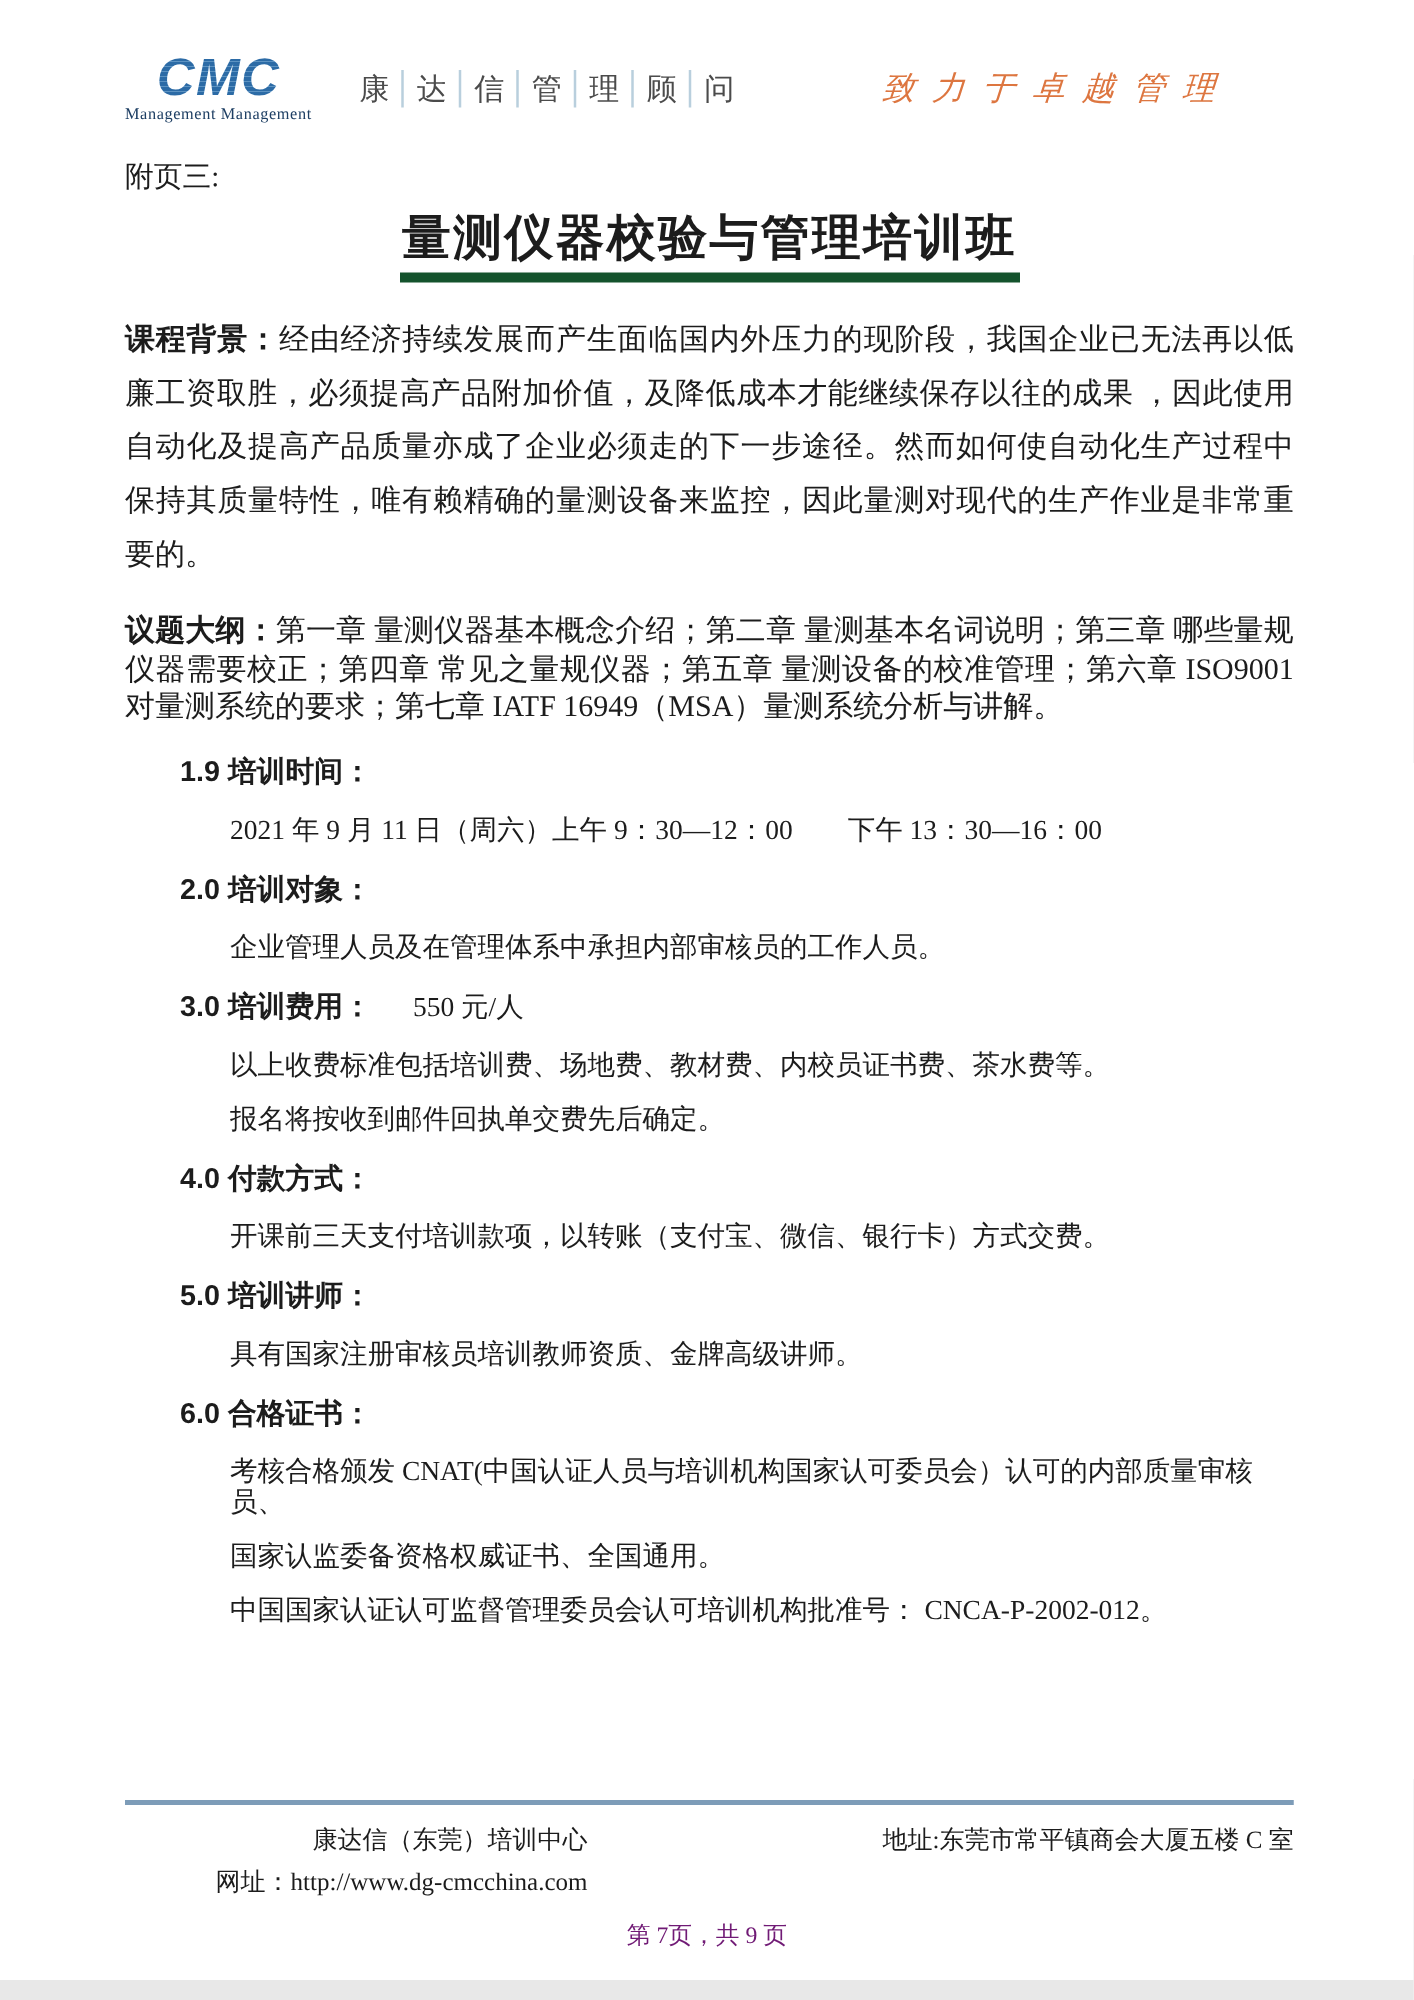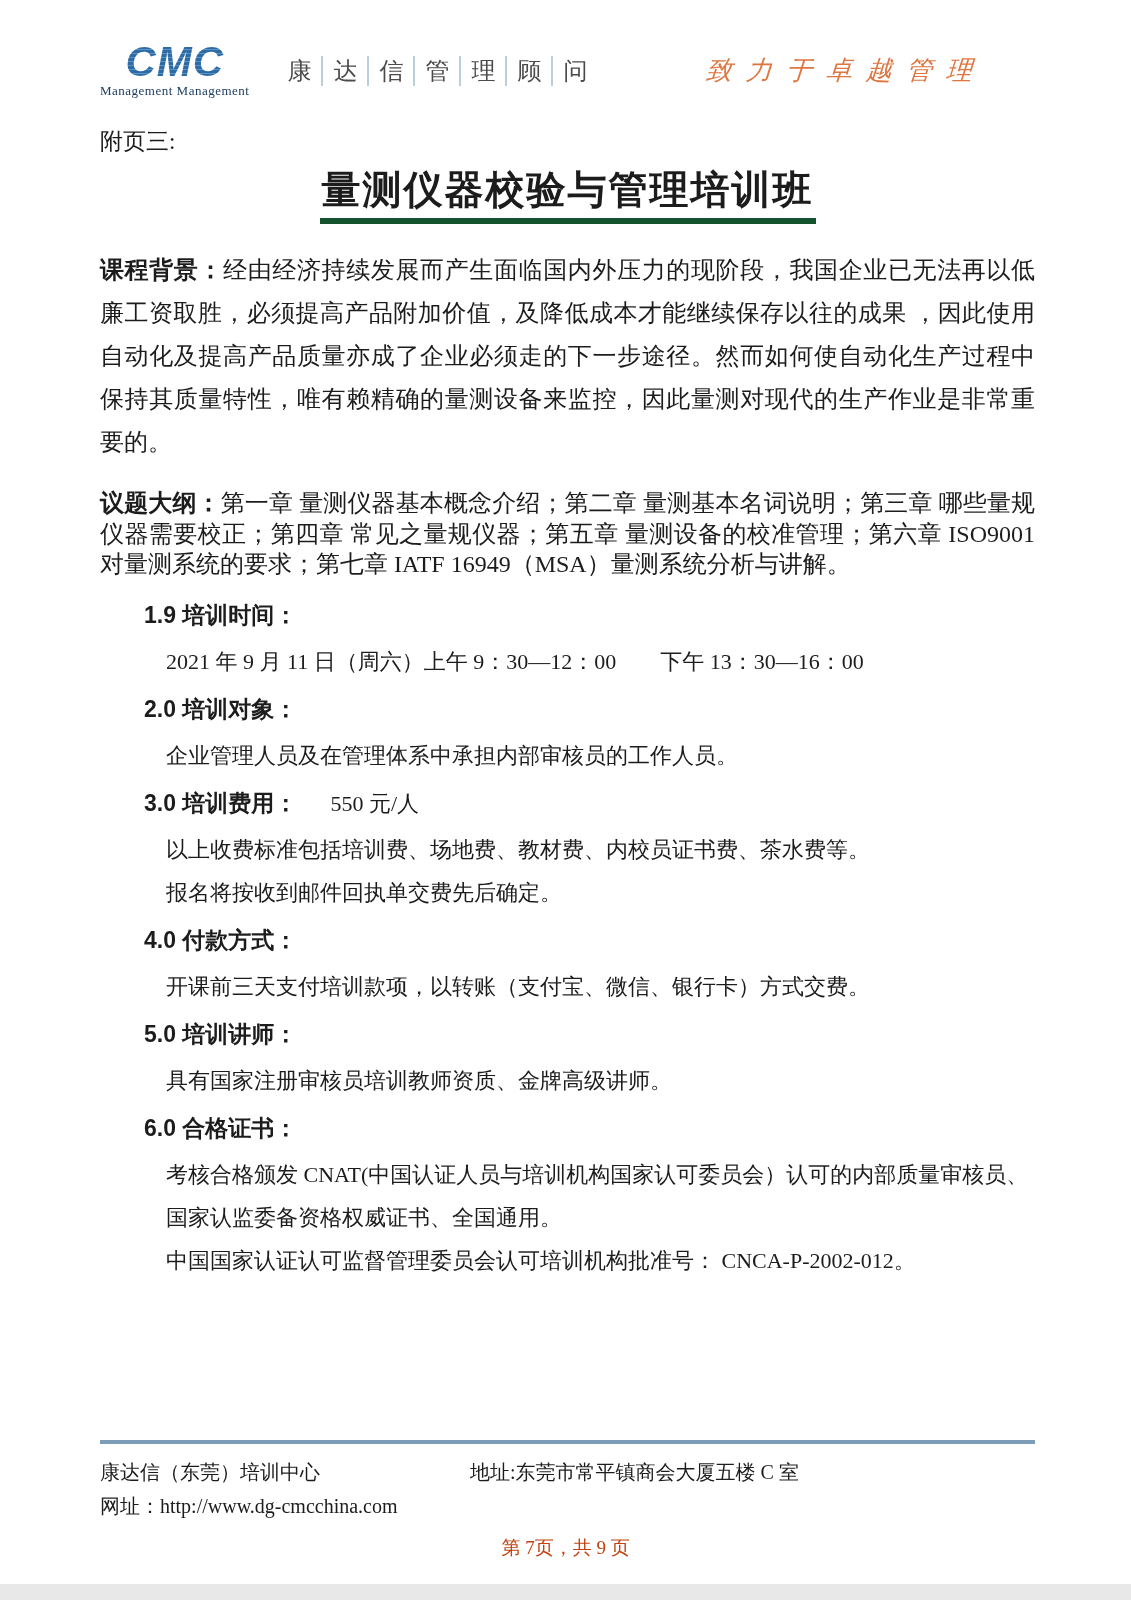--- a/index.html
+++ b/index.html
@@ -45,21 +45,21 @@
     transform:skewX(-4deg);
     white-space:nowrap;
   }
   
   .content { position:absolute; top:126px; left:100px; right:96px; }
   .page-label { font-size:23px; }
   .title-row { text-align:center; margin-top:6px; }
   .doc-title {
     display:inline-block;
     font-size:39px; font-weight:bold; letter-spacing:2px;
-    border-bottom:6px solid #14532d;
+    border-bottom:8px solid #14532d;
     padding:0 2px 1px 2px;
     font-family:"Liberation Sans","DejaVu Sans",sans-serif;
   }
   .para-bg {
     margin-top:24px;
     font-size:24px; line-height:43px;
     text-align:justify;
   }
   .para-agenda {
     margin-top:24px;
@@ -73,34 +73,34 @@
     font-size:23px; font-weight:bold;
     font-family:"Liberation Sans","DejaVu Sans",sans-serif;
   }
   .sec-heading .suffix {
     font-weight:normal;
     font-family:"Liberation Serif","DejaVu Serif",serif;
     font-size:22px;
     margin-left:33px;
   }
   .sec-line {
-    margin-left:66px; margin-top:18px;
+    margin-left:84px; margin-top:18px;
     font-size:22px; line-height:25px;
   }
   
   .footer { position:absolute; left:100px; right:96px; top:1440px; }
   .footer-rule { height:4px; background:#7d9cb8; }
   .footer-grid {
     display:grid; grid-template-columns:370px 280px auto;
     margin-top:11px; font-size:20px; line-height:34px;
   }
-  .footer-cell { white-space:nowrap; }
+  .footer-cell { white-space:nowrap;text-align:right; }
   .page-number {
     position:absolute; top:1535px; left:0; right:0;
-    text-align:center; font-size:19px; color:#c2410c;
+    text-align:center; font-size:19px; color:#701a75;
   }
 </style>
 </head>
 <body>
 
 <div class="page">
 
   <div class="header">
     <div class="logo-block">
       <div class="logo-cmc">CMC</div>

